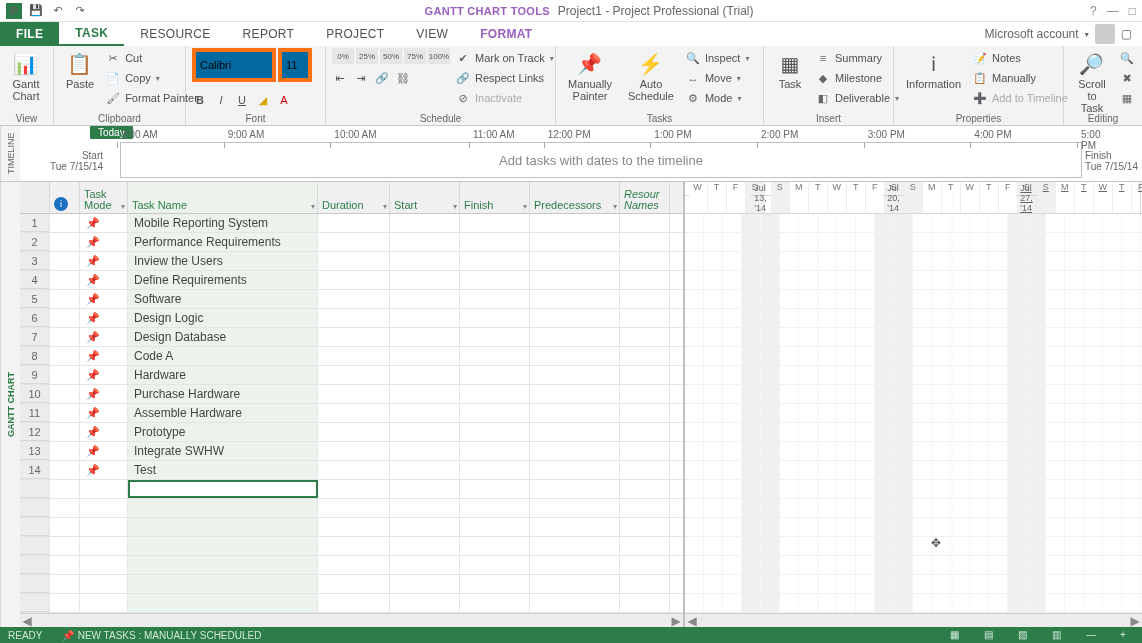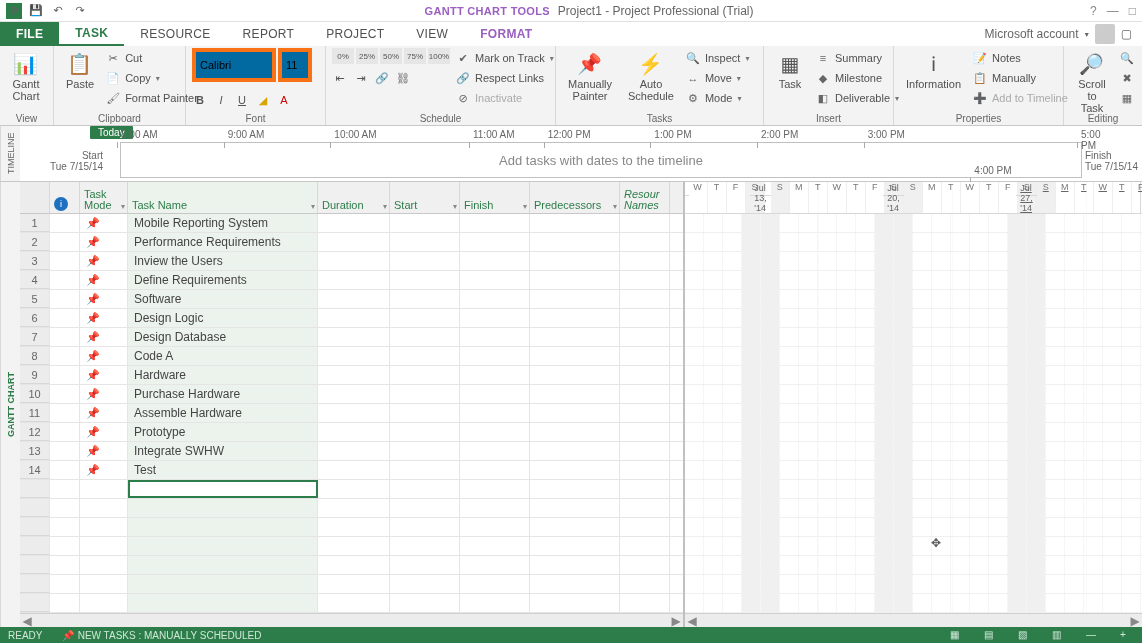--- a/index.html
+++ b/index.html
@@ -343,21 +343,21 @@
     <div class="tl-track">
       <div class="tl-placeholder">Add tasks with dates to the timeline</div>
     <div class="hr" style="left: 0%;">8:00 AM</div>
         <div class="hr" style="left: 11.1111%;">9:00 AM</div>
         <div class="hr" style="left: 22.2222%;">10:00 AM</div>
         <div class="hr" style="left: 33.3333%; margin-left: 32px;">11:00 AM</div>
         <div class="hr" style="left: 44.4444%;">12:00 PM</div>
         <div class="hr" style="left: 55.5556%;">1:00 PM</div>
         <div class="hr" style="left: 66.6667%;">2:00 PM</div>
         <div class="hr" style="left: 77.7778%;">3:00 PM</div>
-        <div class="hr" style="left: 88.8889%; margin-top: 36px;">4:00 PM</div>
+        <div class="hr" style="left: 88.8889%;">4:00 PM</div>
         <div class="hr" style="left: 100%;">5:00 PM</div>
       </div>
   </div>
 </div>
 
 <div class="main">
   <div class="gc-side">GANTT CHART</div>
   <div class="sheet">
     <div class="hdr-row">
       <div class="hc col-rn"></div>

